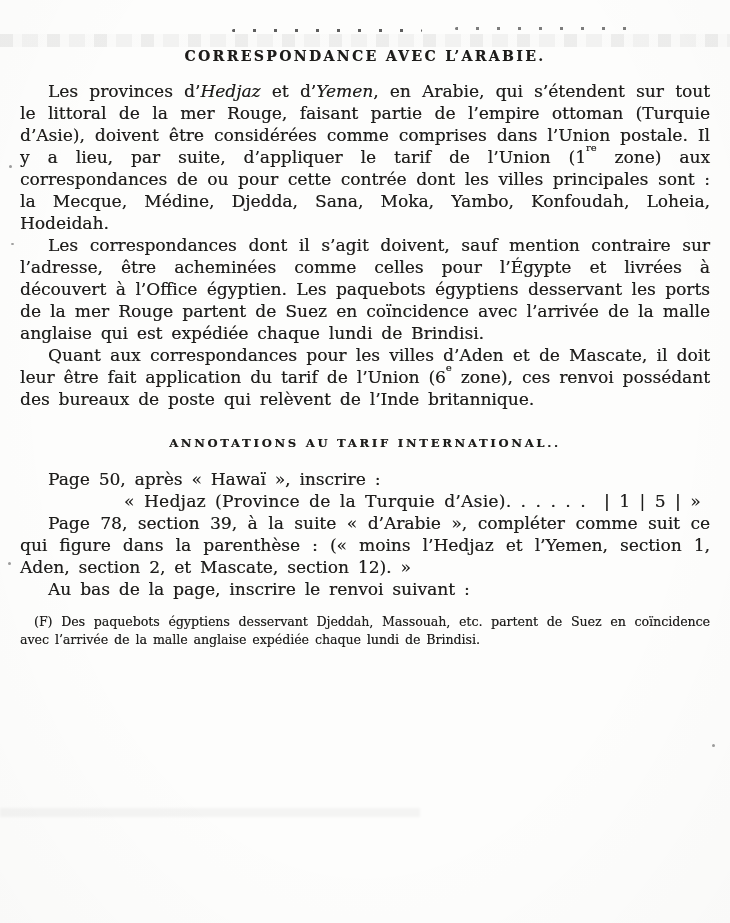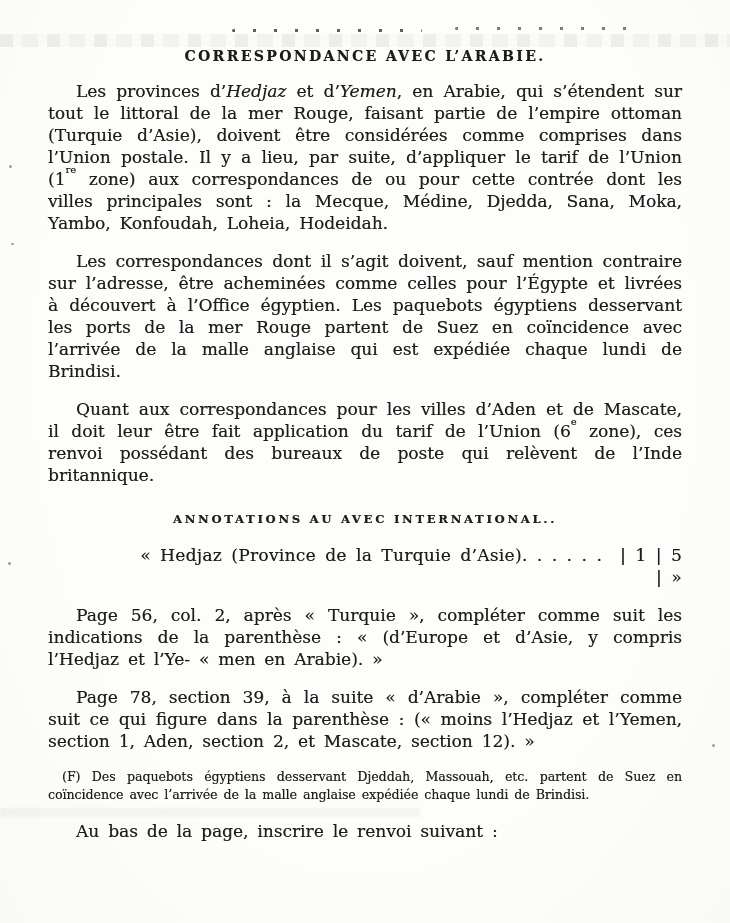--- a/index.html
+++ b/index.html
@@ -13,21 +13,21 @@
     height: 923px;
     margin: 0 auto;
     background:
       radial-gradient(ellipse at 50% 40%, rgba(255,255,255,0) 60%, rgba(0,0,0,0.015) 100%),
       #fdfdfc;
     overflow: hidden;
     font-family: "DejaVu Serif", "Liberation Serif", serif;
     color: #1d1c1a;
   }
   .content {
-    padding: 0 32px;
+    padding: 0 20px;
     text-shadow: 0.3px 0 0.2px rgba(10,10,10,0.5);
   }
   .doc-title {
     margin: 0;
     padding-top: 48px;
     margin-bottom: 16px;
     text-align: center;
     font-size: 14px;
     font-weight: 700;
     letter-spacing: 2.4px;
@@ -35,33 +35,33 @@
   }
   .section-heading {
     margin: 26px 0 18px 0;
     text-align: center;
     font-size: 11.5px;
     font-weight: 700;
     letter-spacing: 2.8px;
     white-space: nowrap;
   }
   .blk {
-    margin: 16px;
+    margin: 0;
     font-size: 17px;
     line-height: 22px;
     word-spacing: 3.5px;
   }
   .para {
     text-align: justify;
     text-indent: 28px;
   }
   .inset {
     margin-left: 95px;
     text-indent: 0;
-    text-align: right;
+    text-align: center;
     letter-spacing: 0.3px;
   }
   .footnote {
     margin-top: 13px;
     font-size: 12.5px;
     line-height: 18px;
     word-spacing: 2px;
     text-align: justify;
     text-indent: 14px;
   }
@@ -128,23 +128,23 @@
 
   <div class="content">
     <h1 class="doc-title">CORRESPONDANCE AVEC L’ARABIE.</h1>
 
     <div>
         <p class="blk para"><span>Les provinces d’</span><em>Hedjaz</em><span> et d’</span><em>Yemen</em><span>, en Arabie, qui s’étendent sur tout le littoral de la mer Rouge, faisant partie de l’empire ottoman (Turquie d’Asie), doivent être considérées comme comprises dans l’Union postale. Il y a lieu, par suite, d’appliquer le tarif de l’Union (1</span><sup>re</sup><span> zone) aux correspondances de ou pour cette contrée dont les villes principales sont : la Mecque, Médine, Djedda, Sana, Moka, Yambo, Konfoudah, Loheia, Hodeidah.</span></p>
         <p class="blk para"><span>Les correspondances dont il s’agit doivent, sauf mention contraire sur l’adresse, être acheminées comme celles pour l’Égypte et livrées à découvert à l’Office égyptien. Les paquebots égyptiens desservant les ports de la mer Rouge partent de Suez en coïncidence avec l’arrivée de la malle anglaise qui est expédiée chaque lundi de Brindisi.</span></p>
         <p class="blk para"><span>Quant aux correspondances pour les villes d’Aden et de Mascate, il doit leur être fait application du tarif de l’Union (6</span><sup>e</sup><span> zone), ces renvoi possédant des bureaux de poste qui relèvent de l’Inde britannique.</span></p>
       </div>
 
-    <h2 class="section-heading">ANNOTATIONS AU AVEC INTERNATIONAL..</h2>
+    <h2 class="section-heading">ANNOTATIONS AU TARIF INTERNATIONAL..</h2>
 
     <div>
+        <p class="blk para"><span>Page 50, après « Hawaï », inscrire :</span></p>
         <p class="blk inset"><span>« Hedjaz (Province de la Turquie d’Asie). . . . . .  | 1 | 5 | »</span></p>
-        <p class="blk para"><span>Page 56, col. 2, après « Turquie », compléter comme suit les indications de la parenthèse : « (d’Europe et d’Asie, y compris l’Hedjaz et l’Ye- « men en Arabie). »</span></p>
         <p class="blk para"><span>Page 78, section 39, à la suite « d’Arabie », compléter comme suit ce qui figure dans la parenthèse : (« moins l’Hedjaz et l’Yemen, section 1, Aden, section 2, et Mascate, section 12). »</span></p>
+        <p class="blk para"><span>Au bas de la page, inscrire le renvoi suivant :</span></p>
         <p class="blk footnote"><span>(F) Des paquebots égyptiens desservant Djeddah, Massouah, etc. partent de Suez en coïncidence avec l’arrivée de la malle anglaise expédiée chaque lundi de Brindisi.</span></p>
-        <p class="blk para"><span>Au bas de la page, inscrire le renvoi suivant :</span></p>
       </div>
   </div>
 </div>
 
 </body></html>

